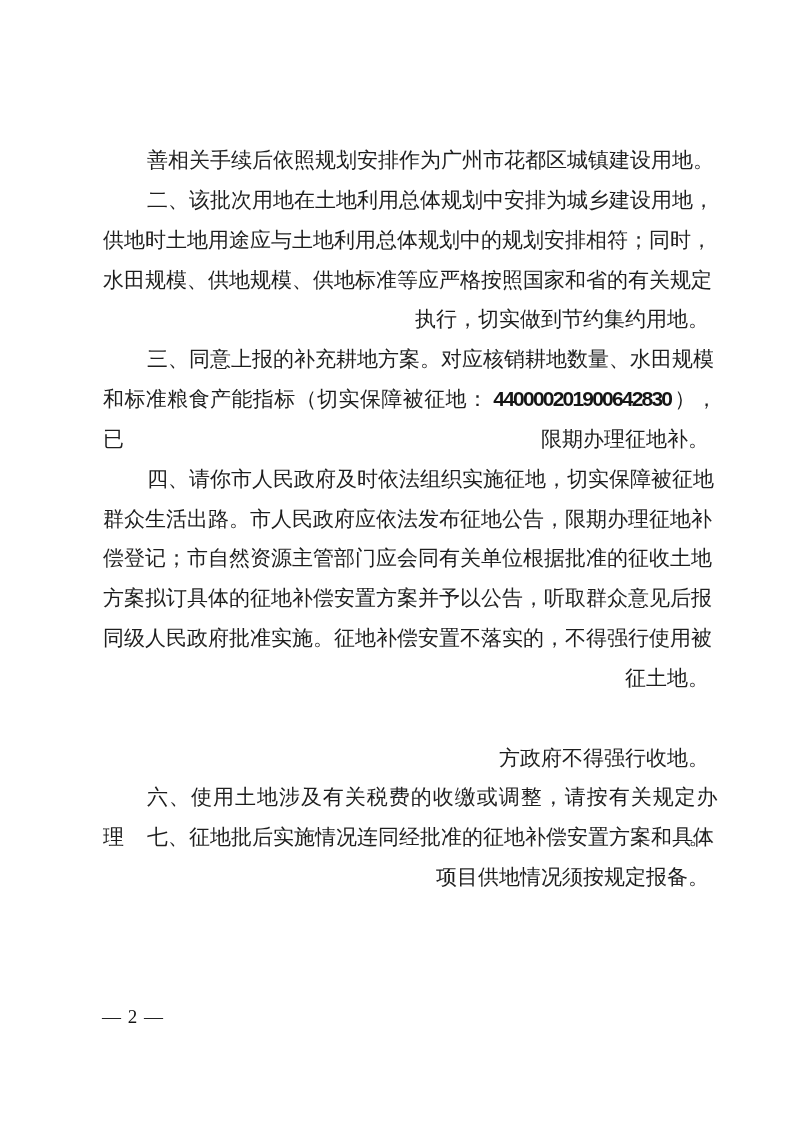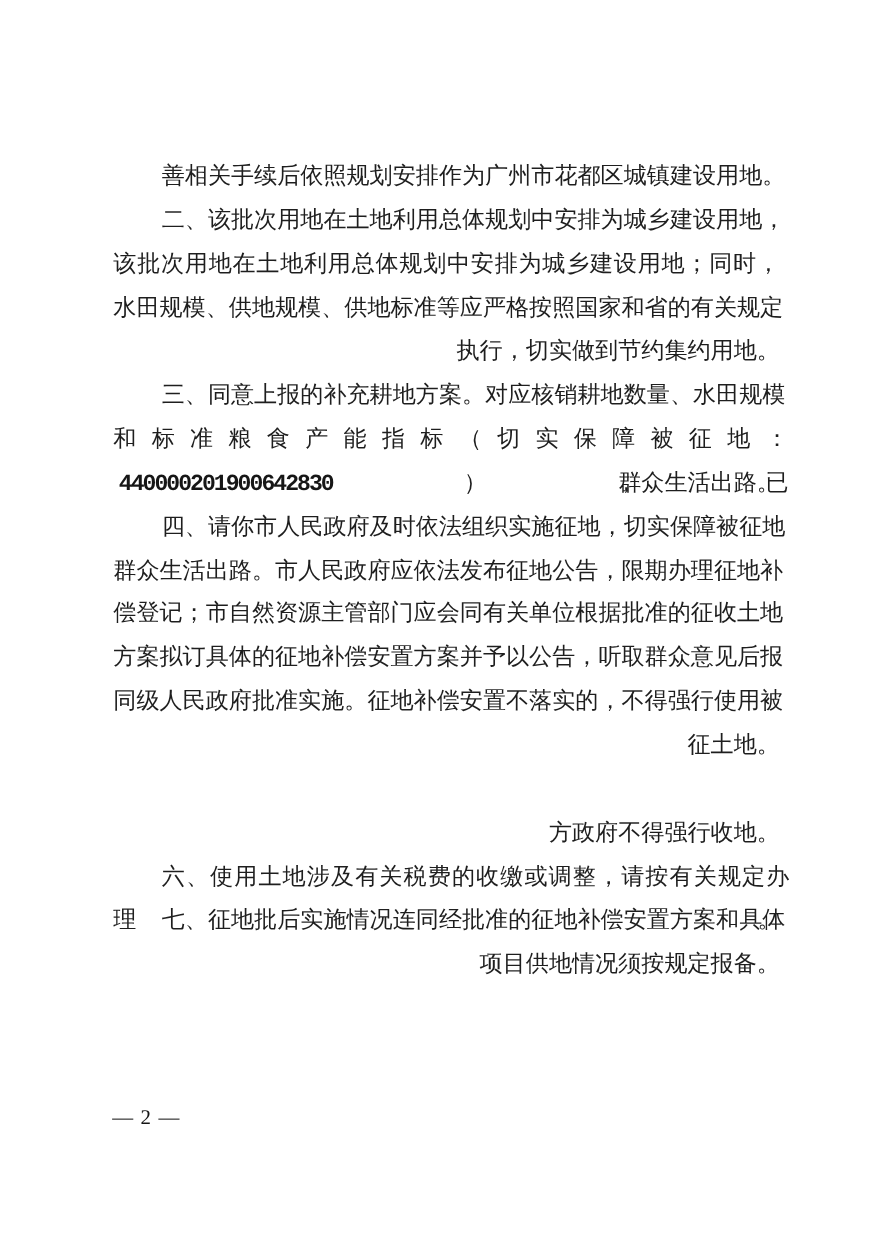--- a/index.html
+++ b/index.html
@@ -33,21 +33,21 @@
     text-align: justify;
     text-align-last: justify;
   }
   .line.indent {
     text-indent: 44px;
   }
   .line.tight {
     letter-spacing: -0.6px;
   }
   .num {
-    font-family: Liberation Mono, monospace;
+    font-family: Liberation Sans, sans-serif;
     font-weight: 700;
     font-size: 21px;
     letter-spacing: -1.8px;
     padding-left: 5px;
     padding-right: 3px;
     color: #161616;
   }
   .page-number {
     position: absolute;
     left: 102px;
@@ -66,36 +66,36 @@
 
   <div class="text-block">
 
   <div class="line indent fill">
       <span class="t">善相关手续后依照规划安排作为广州市花都区城镇建设用地。</span><span class="t"></span><span class="num"></span><span class="t"></span>
     </div>
       <div class="line indent fill">
       <span class="t">二、该批次用地在土地利用总体规划中安排为城乡建设用地，</span><span class="t"></span><span class="num"></span><span class="t"></span>
     </div>
       <div class="line fill">
-      <span class="t">该批次用地在土地利用总体规划中安排为城乡建设用地；同时，</span><span class="t"></span><span class="num"></span><span class="t"></span>
+      <span class="t">供地时土地用途应与土地利用总体规划中的规划安排相符；同时，</span><span class="t"></span><span class="num"></span><span class="t"></span>
     </div>
       <div class="line fill">
       <span class="t">水田规模、供地规模、供地标准等应严格按照国家和省的有关规定</span><span class="t"></span><span class="num"></span><span class="t"></span>
     </div>
       <div class="line">
       <span class="t">执行，切实做到节约集约用地。</span><span class="t"></span><span class="num"></span><span class="t"></span>
     </div>
       <div class="line indent fill">
       <span class="t">三、同意上报的补充耕地方案。对应核销耕地数量、水田规模</span><span class="t"></span><span class="num"></span><span class="t"></span>
     </div>
       <div class="line fill">
       <span class="t"></span><span class="t">和标准粮食产能指标（切实保障被征地：</span><span class="num">440000201900642830</span><span class="t">），已</span>
     </div>
       <div class="line">
-      <span class="t">群众生活出路。</span><span class="t"></span><span class="num"></span><span class="t"></span>
+      <span class="t">限期办理征地补。</span><span class="t"></span><span class="num"></span><span class="t"></span>
     </div>
       <div class="line indent fill">
       <span class="t">四、请你市人民政府及时依法组织实施征地，切实保障被征地</span><span class="t"></span><span class="num"></span><span class="t"></span>
     </div>
       <div class="line fill">
       <span class="t">群众生活出路。市人民政府应依法发布征地公告，限期办理征地补</span><span class="t"></span><span class="num"></span><span class="t"></span>
     </div>
       <div class="line fill">
       <span class="t">偿登记；市自然资源主管部门应会同有关单位根据批准的征收土地</span><span class="t"></span><span class="num"></span><span class="t"></span>
     </div>

